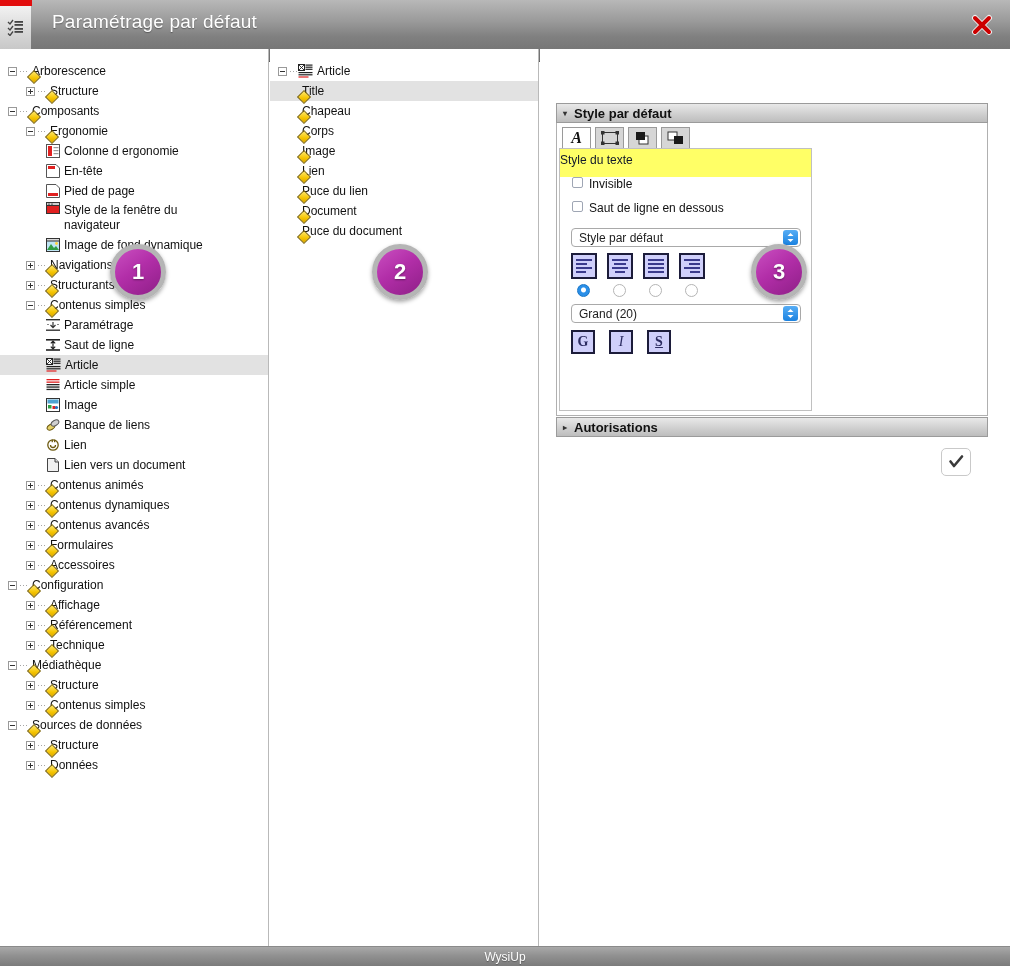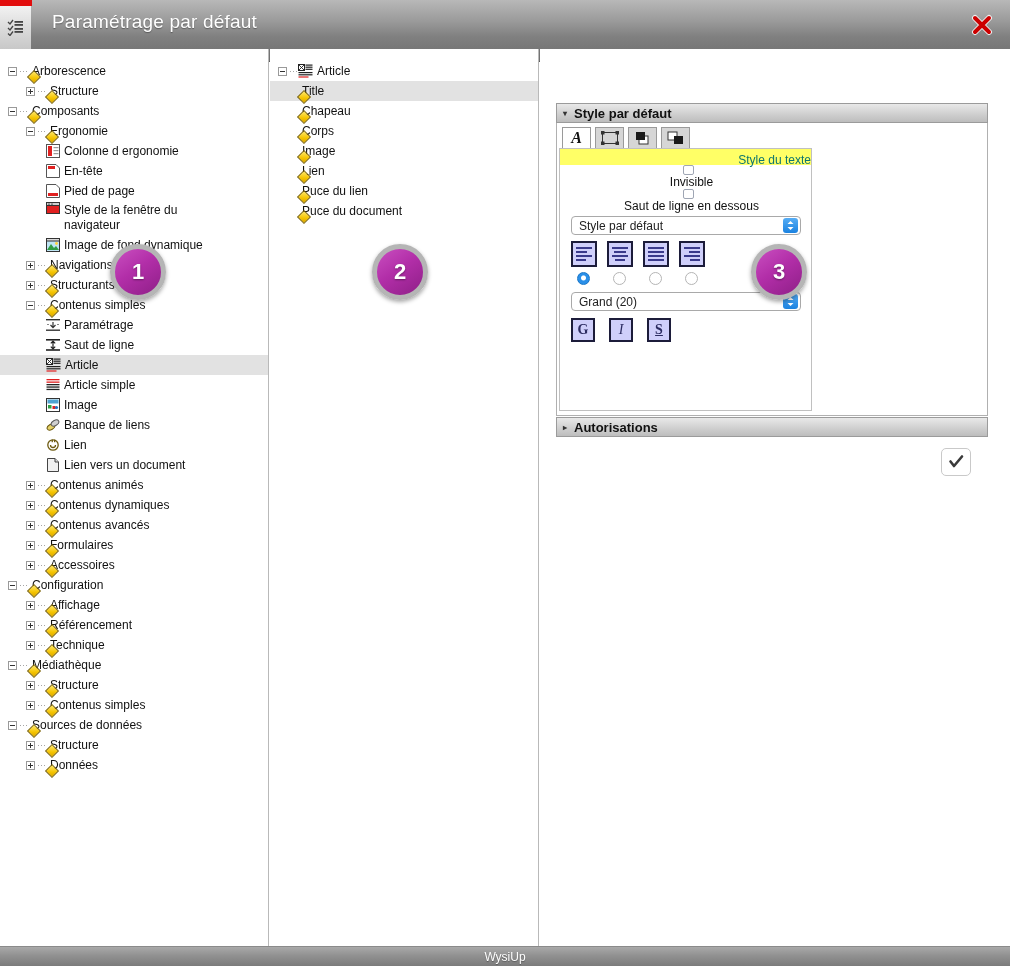--- a/index.html
+++ b/index.html
@@ -118,24 +118,24 @@
     background:#d6d6d6; display:flex; align-items:center; justify-content:center;
     cursor:pointer;
   }
   .tool-btn.active { background:#ffffff; }
 
   .form-card {
     position:absolute; left:2px; top:25px; width:253px; height:263px;
     border:1px solid #c0c0c0; background:#fff;
   }
   .form-title {
-    height:16px; line-height:22px; text-align:right;
-    background:#ffff66; font-size:12px; color:#0f766e;
-  }
-  .chk-row { display:flex; align-items:center; height:24px; padding-left:12px;flex-direction:column; }
+    height:28px; line-height:22px; text-align:left;
+    background:#ffff66; font-size:12px; color:#0f172a;
+  }
+  .chk-row { display:flex; height:24px; padding-left:12px; }
   .chk {
     width:11px; height:11px; border:1px solid #9fa6b4; background:#fff;
     border-radius:2px; margin-right:6px; cursor:pointer;
   }
   .chk-label { font-size:12px; color:#111; }
 
   .sel {
     position:relative; margin:3px 10px 0 11px; height:19px;
     border:1px solid #a9a9a9; border-radius:4px; background:#fff;
     display:flex; align-items:center; padding-left:7px; font-size:12px;
@@ -580,20 +580,26 @@
         <span style="display: inline-block; flex: 0 0 auto; width: 26px;"></span>
         <span class="toggle none" style="width: 0px; flex: 0 0 0px;"></span>
         <span class="ico"><span class="diamond"></span></span>
         <span class="lbl">Lien</span>
       </div>
       <div class="tnode">
         <span style="display: inline-block; flex: 0 0 auto; width: 26px;"></span>
         <span class="toggle none" style="width: 0px; flex: 0 0 0px;"></span>
         <span class="ico"><span class="diamond"></span></span>
         <span class="lbl">Puce du lien</span>
+      </div>
+      <div class="tnode">
+        <span style="display: inline-block; flex: 0 0 auto; width: 26px;"></span>
+        <span class="toggle none" style="width: 0px; flex: 0 0 0px;"></span>
+        <span class="ico"><span class="diamond"></span></span>
+        <span class="lbl">Document</span>
       </div>
       <div class="tnode">
         <span style="display: inline-block; flex: 0 0 auto; width: 26px;"></span>
         <span class="toggle none" style="width: 0px; flex: 0 0 0px;"></span>
         <span class="ico"><span class="diamond"></span></span>
         <span class="lbl">Puce du document</span>
       </div>
     </div>
 </div>
 

